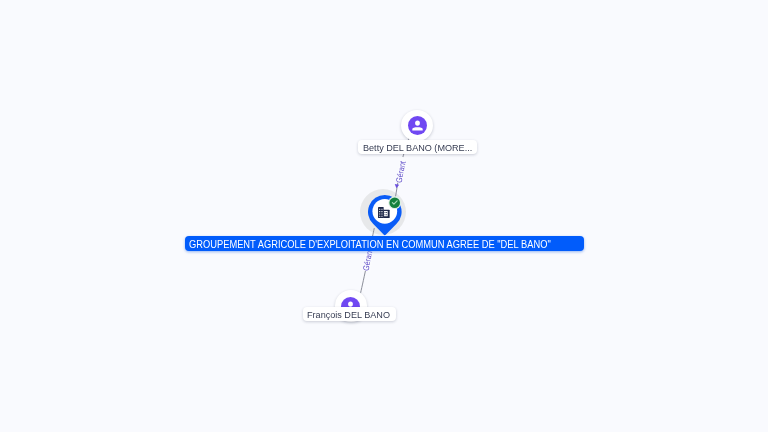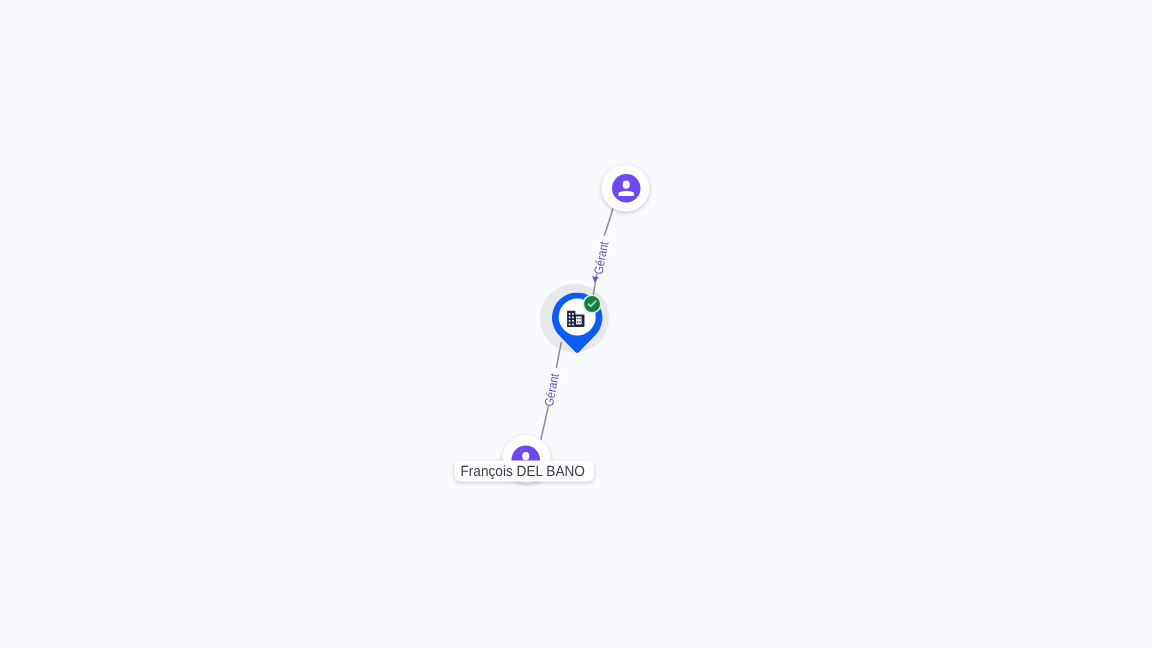--- a/index.html
+++ b/index.html
@@ -102,15 +102,17 @@
     <div class="person-ring">
       <div class="person-disc">
         <svg width="19" height="19" viewBox="0 0 190 190">
           <ellipse cx="95" cy="71" rx="24" ry="27" fill="#ffffff"></ellipse>
           <path d="M43 131 C43 119 66 113 95 113 C124 113 147 119 147 131 L147 146 L43 146 Z" fill="#ffffff"></path>
         </svg>
       </div>
     </div>
   </div>
 
+  <div class="nlabel" style="left:358px;top:140px;width:119px;"><span class="t">Betty DEL BANO (MORE...</span></div>
+  <div class="nlabel sel" style="left:184.5px;top:236px;width:399px;"><span class="t">GROUPEMENT AGRICOLE D'EXPLOITATION EN COMMUN AGREE DE "DEL BANO"</span></div>
   <div class="nlabel" style="left:302.8px;top:307px;width:93px;"><span class="t">François DEL BANO</span></div>
 
 </div>
 
 </body></html>

